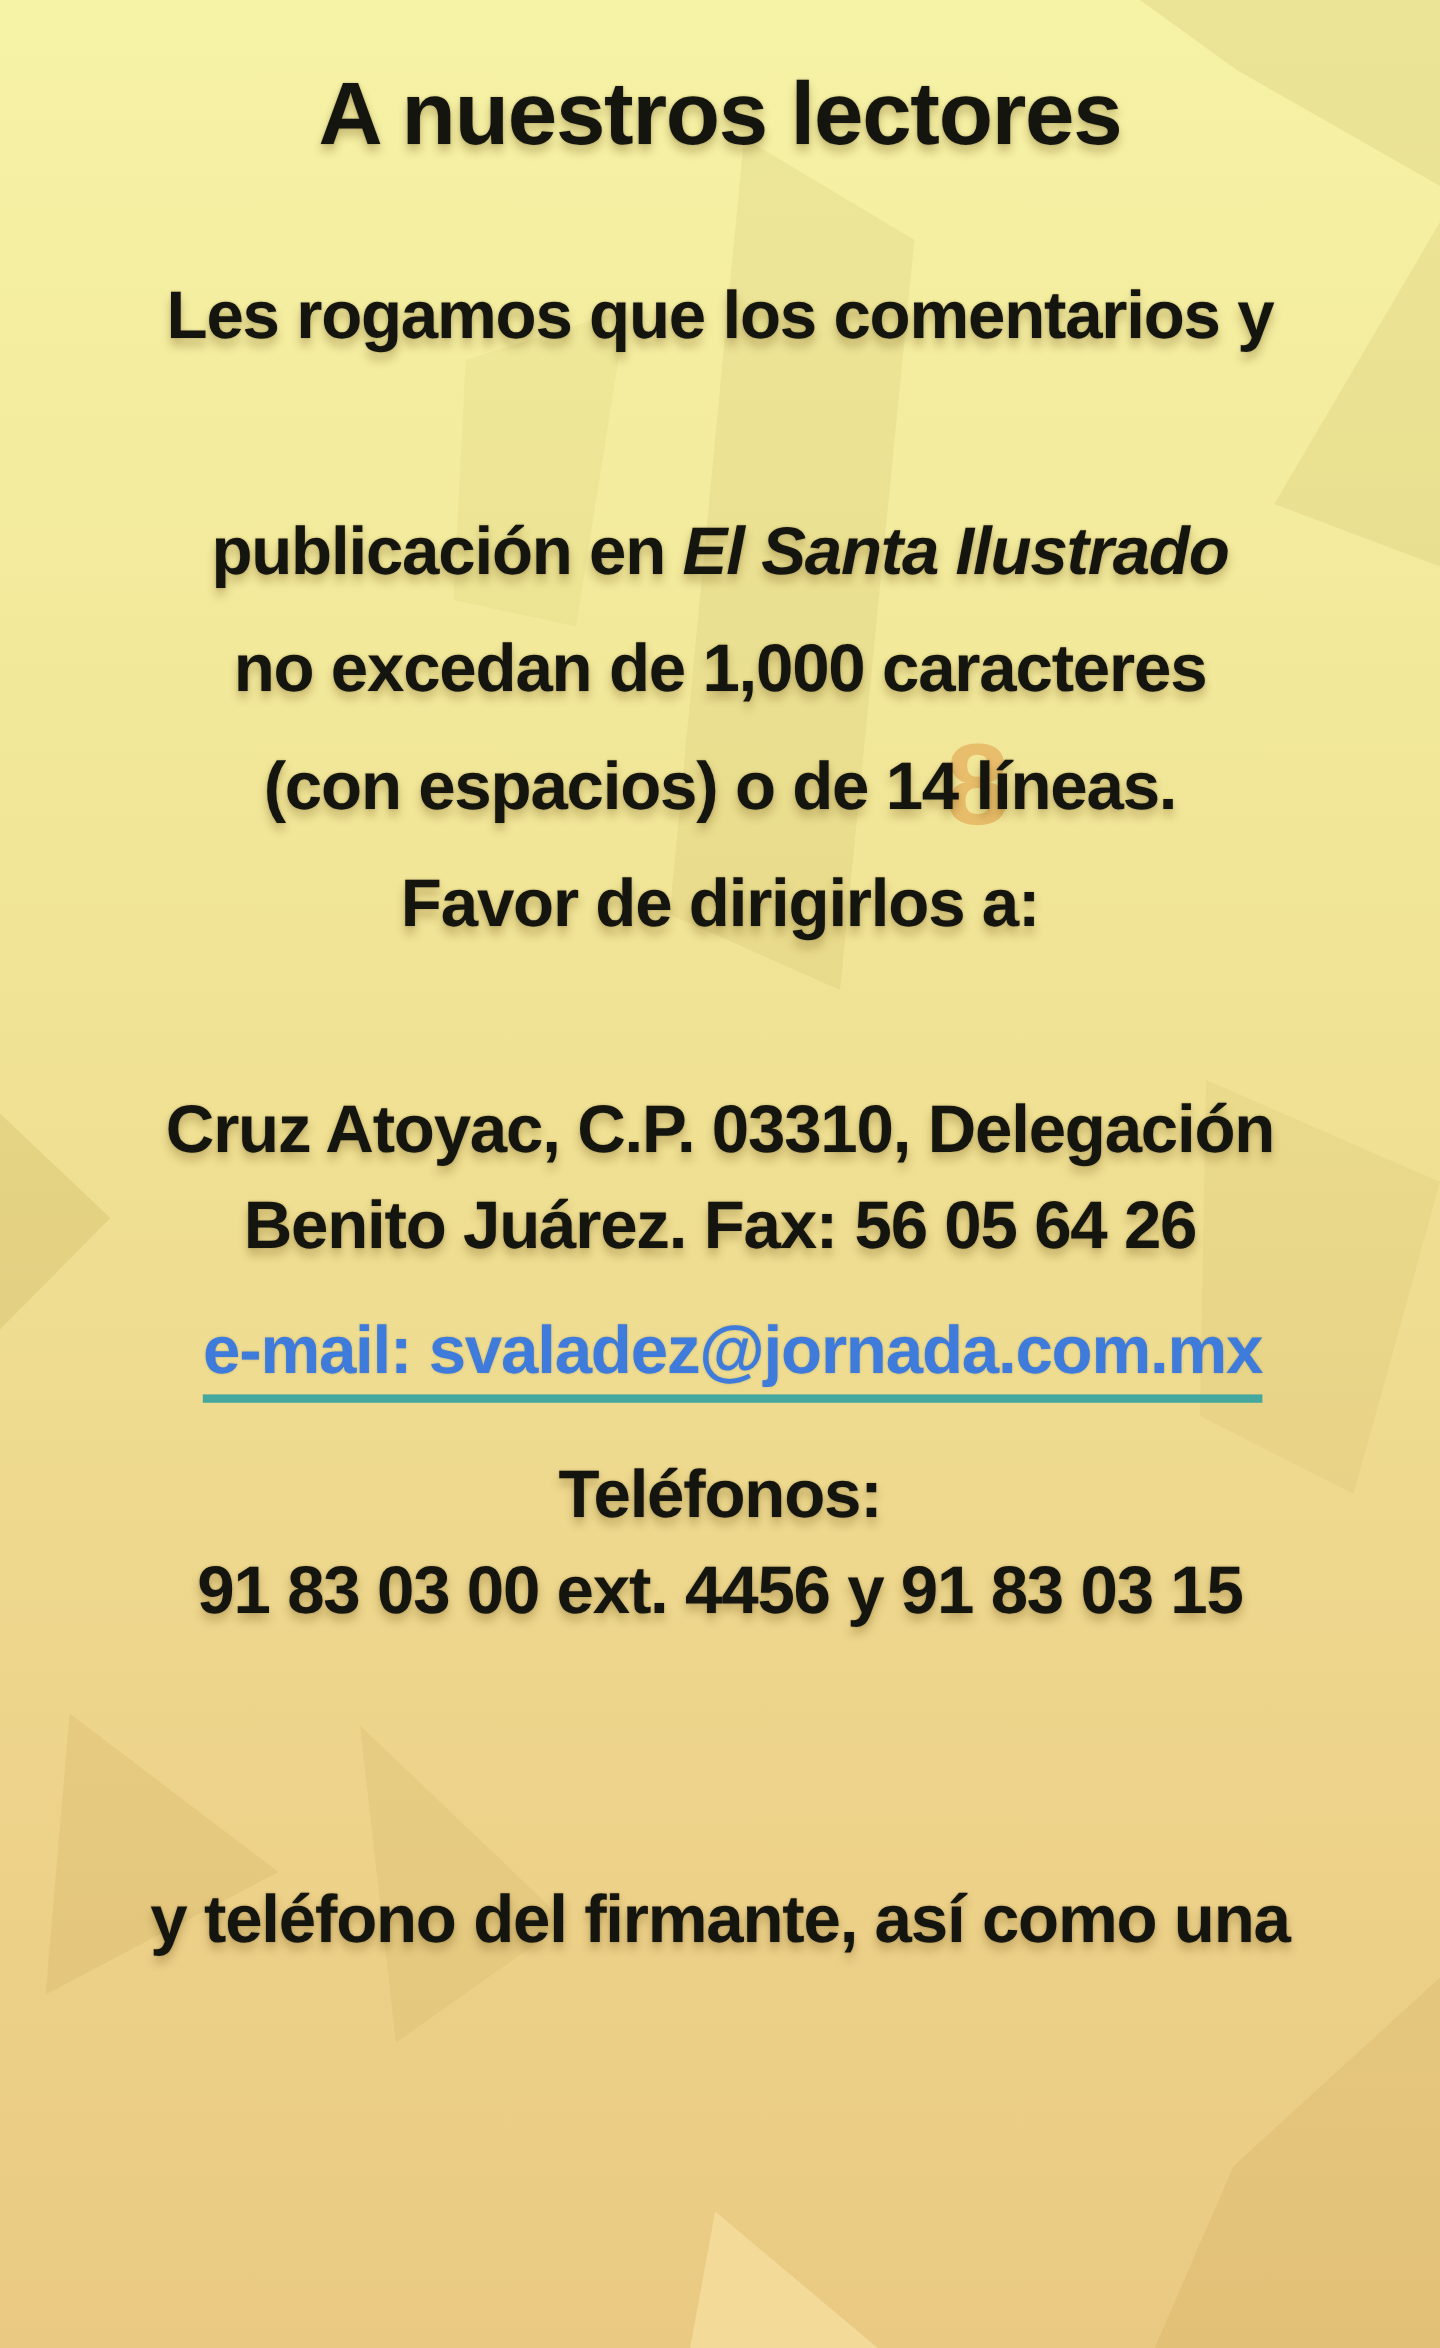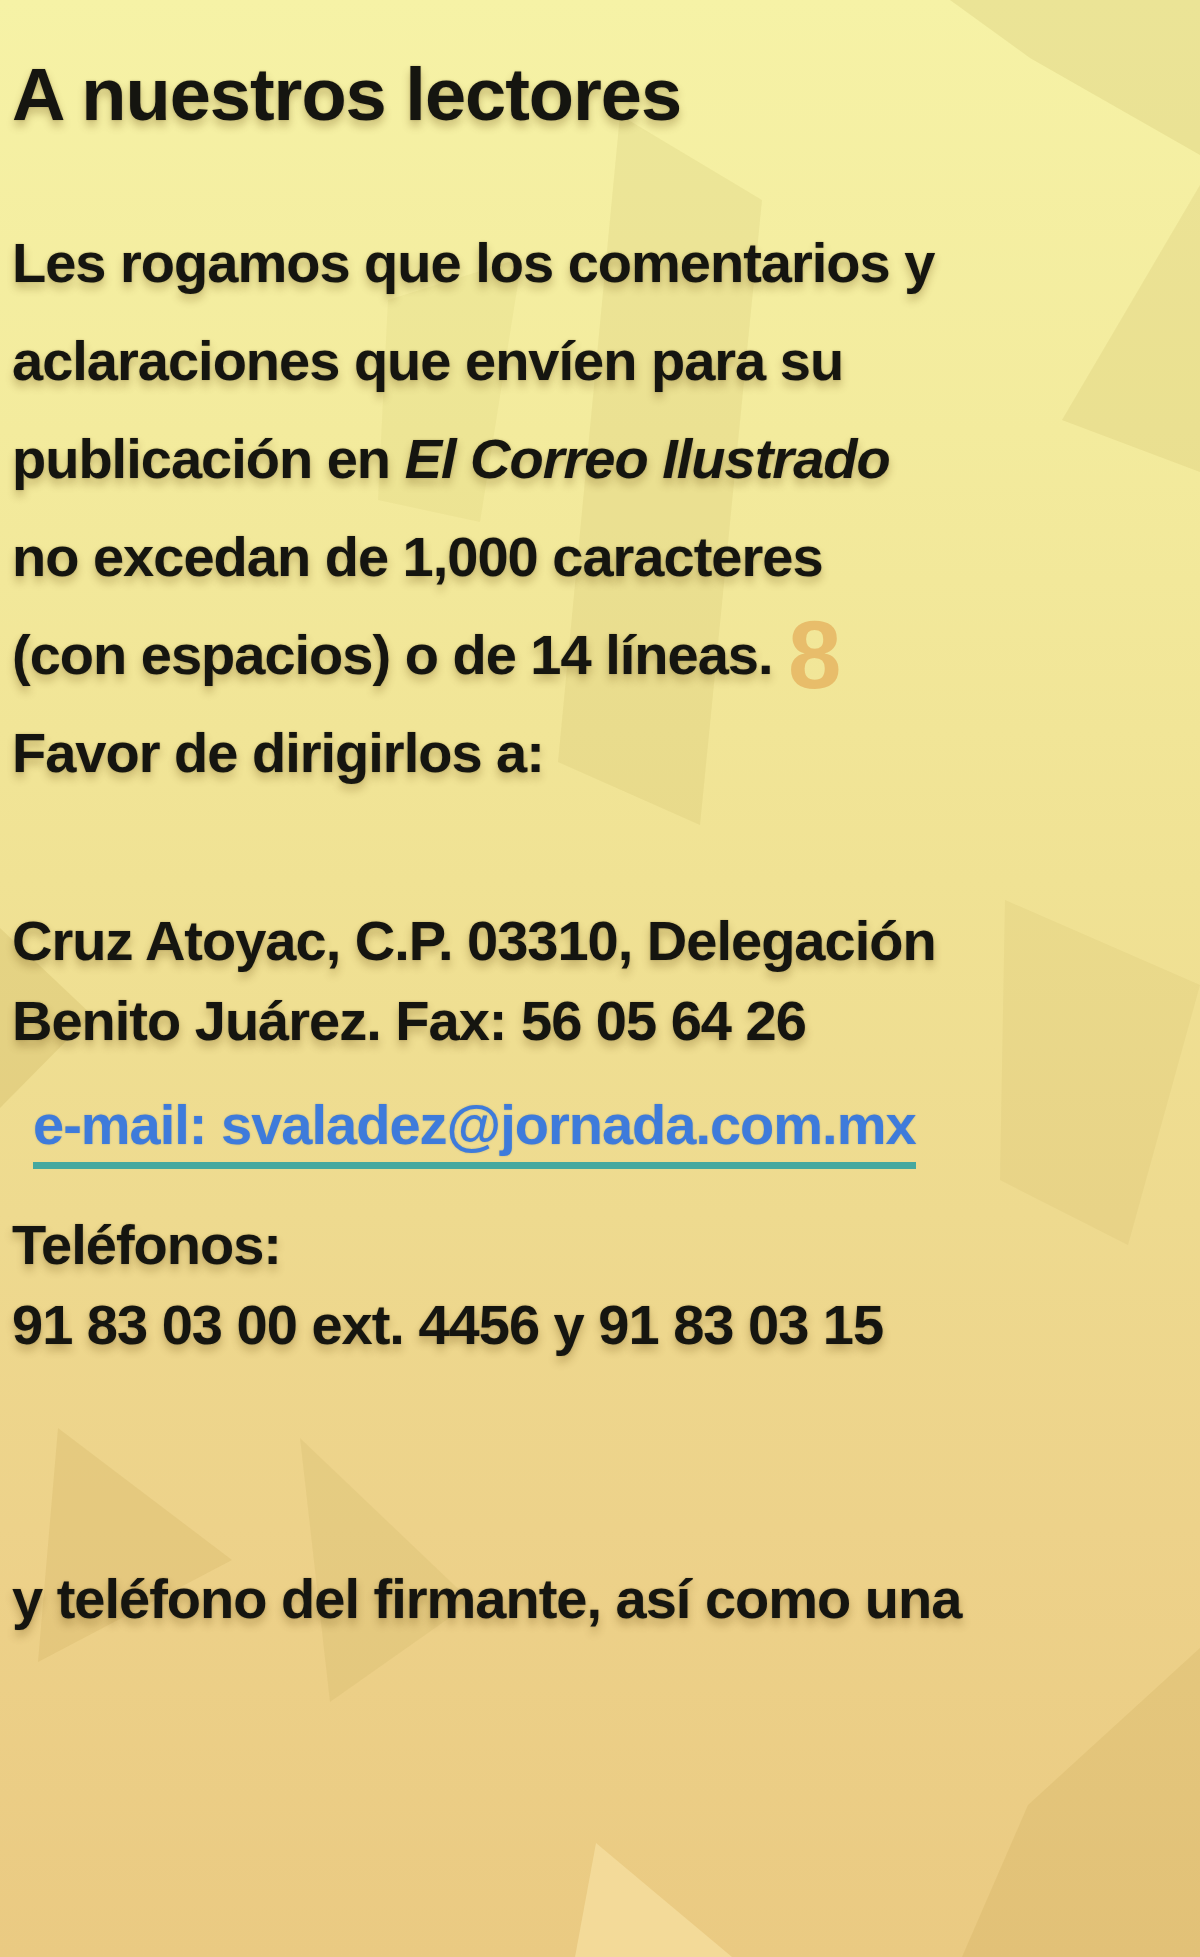--- a/index.html
+++ b/index.html
@@ -25,23 +25,23 @@
       #eaca82 100%);
   }
   .watermark {
     position: absolute;
     inset: 0;
     width: 100%;
     height: 100%;
   }
   .line {
     position: absolute;
-    left: 12px;
+    left: 0;
     right: 0;
-    text-align: left;
+    text-align: center;
     font-size: 56px;
     letter-spacing: -1px;
     white-space: nowrap;
     z-index: 2;
     text-shadow: 0 0 2px rgba(60,45,0,0.30), 0 6px 8px rgba(95,65,10,0.30);
   }
   .title {
     top: 52px;
     font-size: 74px;
     letter-spacing: -1px;
@@ -86,23 +86,22 @@
     <polygon points="300,1438 472,1602 330,1702" fill="#a08428" fill-opacity="0.09"></polygon>
     <polygon points="1200,1648 1028,1805 962,1957 1200,1957" fill="#a08428" fill-opacity="0.11"></polygon>
     <polygon points="575,1957 596,1843 732,1957" fill="#f8e2a4" fill-opacity="0.65"></polygon>
   </svg>
 
   <div class="ghost-digit">8</div>
 
   <div class="line title">A nuestros lectores</div>
 
   <div class="line" style="top:230px">Les rogamos que los comentarios y</div>
-  <div class="line" style="top:328px">aclaraciones que envíen para su</div>
   <div class="line" style="top:426px">
-    <span>publicación en </span><span class="it">El Correo Ilustrado</span>
+    <span>publicación en </span><span class="it">El Santa Ilustrado</span>
   </div>
   <div class="line" style="top:524px">no excedan de 1,000 caracteres</div>
   <div class="line" style="top:622px">(con espacios) o de 14 líneas.</div>
   <div class="line" style="top:720px">Favor de dirigirlos a:</div>
 
   <div class="line" style="top:908px">Cruz Atoyac, C.P. 03310, Delegación</div>
   <div class="line" style="top:988px">Benito Juárez. Fax: 56 05 64 26</div>
 
   <div class="line email-line">
     <span class="email-link">e-mail: svaladez@jornada.com.mx</span>

